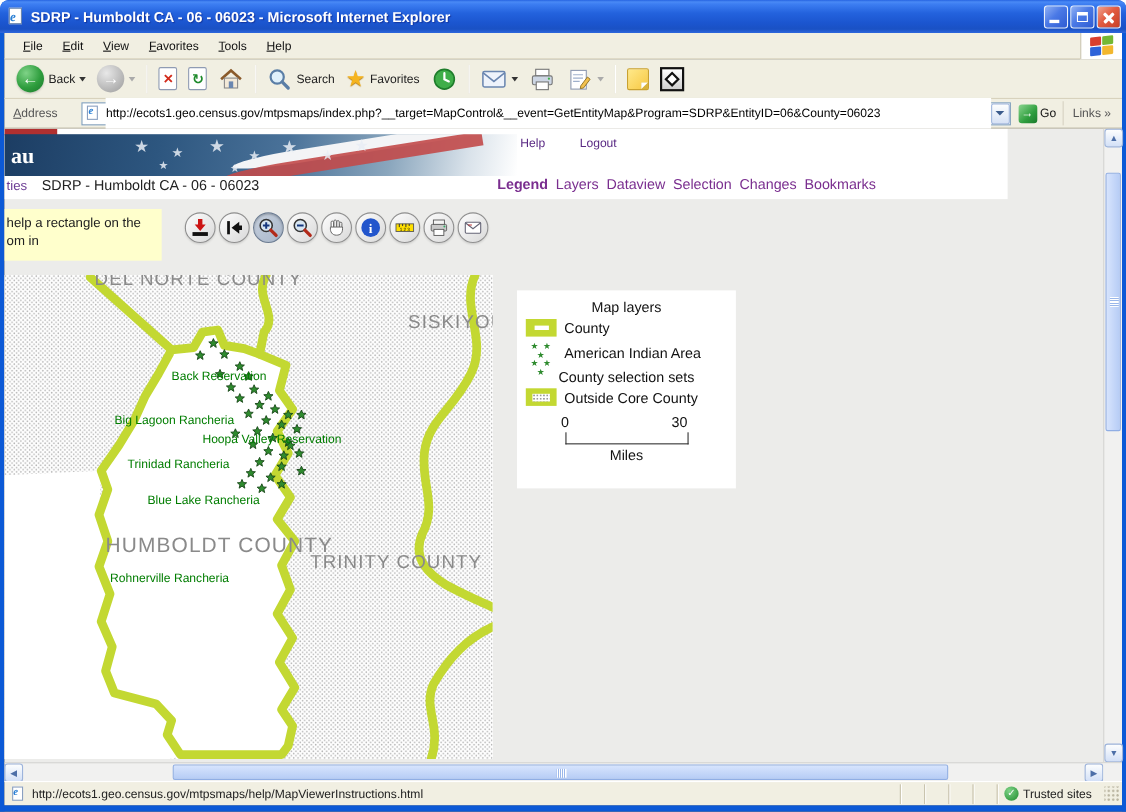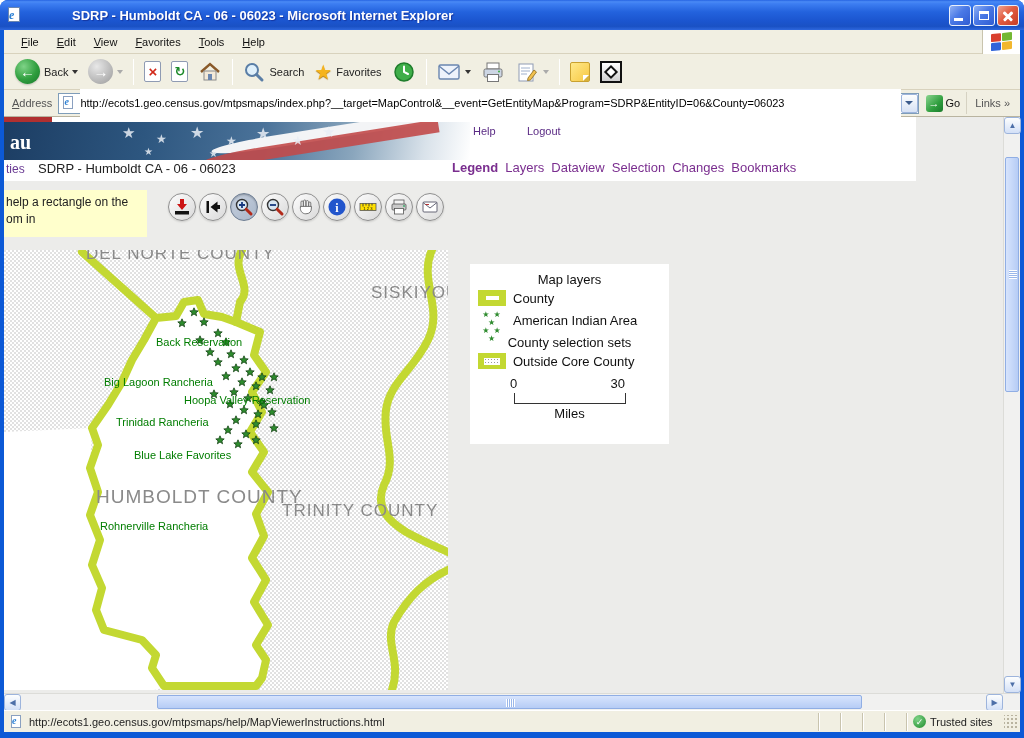--- a/index.html
+++ b/index.html
@@ -5,21 +5,21 @@
   * { margin:0; padding:0; box-sizing:border-box; }
   html,body { width:1024px; height:738px; font-family:"Liberation Sans","DejaVu Sans",sans-serif; }
   .window { width:1024px; height:738px; display:flex; flex-direction:column; border-radius:8px 8px 0 0; overflow:hidden; background:#0c59d6; }
 
   
   .titlebar { height:30px; display:flex; align-items:center; padding:0 5px 0 6px;
     background:linear-gradient(180deg,#2664e2 0%,#4a8af5 6%,#3d7ef2 12%,#2362dd 40%,#1b55cf 70%,#1a51c4 88%,#2e67dd 100%); }
   .titlebar .appicon { width:17px; height:17px; margin-right:5px; position:relative; }
   .titlebar .appicon .pg { position:absolute; left:2px; top:0; width:12px; height:15px; background:#fff; border:1px solid #6a86b0; }
   .titlebar .appicon .e { position:absolute; left:3px; top:1px; font:italic bold 12px "Liberation Serif",serif; color:#2a7fd4; }
-  .title-text { color:#fff; font-weight:bold; font-size:13px; text-shadow:1px 1px 1px #1436a0; flex:1; white-space:nowrap; overflow:hidden;margin-left:44px; }
+  .title-text { color:#fff; font-weight:bold; font-size:13px; text-shadow:1px 1px 1px #1436a0; flex:1; white-space:nowrap; overflow:hidden; }
   .winbtn { width:22px; height:21px; margin-left:2px; border-radius:3px; border:1px solid #eaf0fb; position:relative;
     background:linear-gradient(135deg,#8fb0f4 0%,#4a79e6 45%,#2f5cd2 100%); }
   .winbtn.close { background:linear-gradient(135deg,#f0a592 0%,#e25c41 45%,#c73d24 100%); }
   .winbtn .mingl { position:absolute; left:4px; bottom:4px; width:9px; height:3px; background:#fff; }
   .winbtn .maxgl { position:absolute; left:5px; top:5px; width:10px; height:9px; border:1px solid #fff; border-top:3px solid #fff; }
   .winbtn .x1,.winbtn .x2 { position:absolute; left:4px; top:9px; width:12px; height:2.5px; background:#fff; border-radius:1px; }
   .winbtn .x1 { transform:rotate(45deg);} .winbtn .x2 { transform:rotate(-45deg);}
 
   
   .wbody { flex:1; display:flex; flex-direction:column; border-left:4px solid #0c59d6; border-right:4px solid #0c59d6; border-bottom:6px solid #0c59d6; background:#404040; min-height:0; }
@@ -45,21 +45,21 @@
   .mini-page { width:17px; height:21px; background:#fff; border:1px solid #8f9bb3; border-radius:2px; position:relative; display:flex; align-items:center; justify-content:center; }
   .stop-x { color:#d22a1a; font-weight:bold; font-size:15px; line-height:1; }
   .refresh-g { color:#1d8a2a; font-weight:bold; font-size:13px; line-height:1; }
   .note-icon { width:20px; height:20px; background:linear-gradient(135deg,#ffe98a,#f7c843); border:1px solid #c9a12f; border-radius:2px; position:relative; }
   .note-icon::after { content:""; position:absolute; right:0; bottom:0; width:0; height:0; border-left:6px solid #fff; border-top:6px solid #d8b23a; transform:rotate(90deg); }
   .diamond-icon { width:22px; height:22px; background:linear-gradient(#fff,#cfcfcf); border:2px solid #111; display:flex; align-items:center; justify-content:center; }
   .diamond-icon i { width:10px; height:10px; background:#fff; border:2px solid #111; transform:rotate(45deg); display:block; }
 
   
   .addressbar { height:27px; background:#f1efe2; border-bottom:1px solid #b9b4a0; display:flex; align-items:center; padding:0 4px 0 8px; font-size:11px; }
-  .addr-label { color:#555; margin-right:6px; }
+  .addr-label { color:#555; margin-right:22px; }
   .addr-label::first-letter{ text-decoration:underline; }
   .addr-field { flex:1; height:21px; background:#fff; border:1px solid #7f9db9; display:flex; align-items:center; padding-left:3px; }
   .addr-field .favicon { width:14px; height:14px; margin-right:4px; position:relative; flex:none; }
   .addr-field .favicon .pg { position:absolute; left:1px; top:0; width:10px; height:13px; background:#fff; border:1px solid #8aa0c0; }
   .addr-field .favicon .e { position:absolute; left:2px; top:0px; font:italic bold 10px "Liberation Serif",serif; color:#2a7fd4; }
   .addr-field input { flex:1; border:0; outline:0; font-size:11px; font-family:inherit; height:28px; }
   .addr-drop { width:17px; height:19px; background:linear-gradient(#fdfefe,#d7e2f5); border:1px solid #9db4dc; border-radius:2px; display:flex; align-items:center; justify-content:center; }
   .addr-drop i { width:0;height:0;border-left:4px solid transparent;border-right:4px solid transparent;border-top:4px solid #3b5b8c; }
   .gobtn { display:flex; align-items:center; gap:3px; margin:0 6px 0 7px; color:#111; }
   .gobtn .gocirc { width:17px; height:17px; border-radius:3px; background:linear-gradient(135deg,#8bd58f,#2f9e3e 60%,#1b7a2c); color:#fff; font-size:11px; font-weight:bold; display:flex; align-items:center; justify-content:center; }
@@ -438,21 +438,21 @@
             </g>
           </svg>
           <span class="maplabel county-name" style="left:82px;top:-6px;">DEL NORTE COUNTY</span>
           <span class="maplabel county-name" style="left:350px;top:33px;margin-left:17px;">SISKIYOU</span>
           <span class="maplabel county-name" style="left:92px;top:236px;font-size:19px;">HUMBOLDT COUNTY</span>
           <span class="maplabel county-name" style="left:278px;top:251px;">TRINITY COUNTY</span>
           <span class="maplabel area-name" style="left:152px;top:86px;">Back Reservation</span>
           <span class="maplabel area-name" style="left:100px;top:126px;">Big Lagoon Rancheria</span>
           <span class="maplabel area-name" style="left:180px;top:144px;">Hoopa Valley Reservation</span>
           <span class="maplabel area-name" style="left:112px;top:166px;">Trinidad Rancheria</span>
-          <span class="maplabel area-name" style="left:130px;top:199px;">Blue Lake Favorites</span>
+          <span class="maplabel area-name" style="left:130px;top:199px;">Blue Lake Rancheria</span>
           <span class="maplabel area-name" style="left:96px;top:270px;">Rohnerville Rancheria</span>
         </div>
 
         <div class="legendbox">
           <div class="leg-title">Map layers</div>
           <div class="leg-row">
             <span class="swatch">
                 <span class="dash"></span>
               </span>
             <span>County</span>

